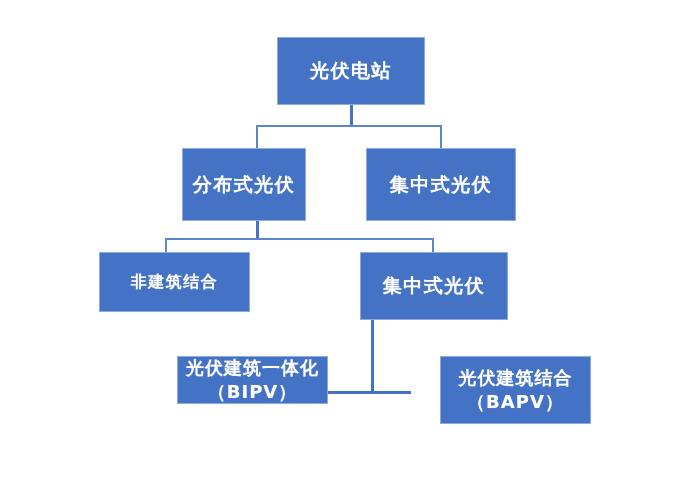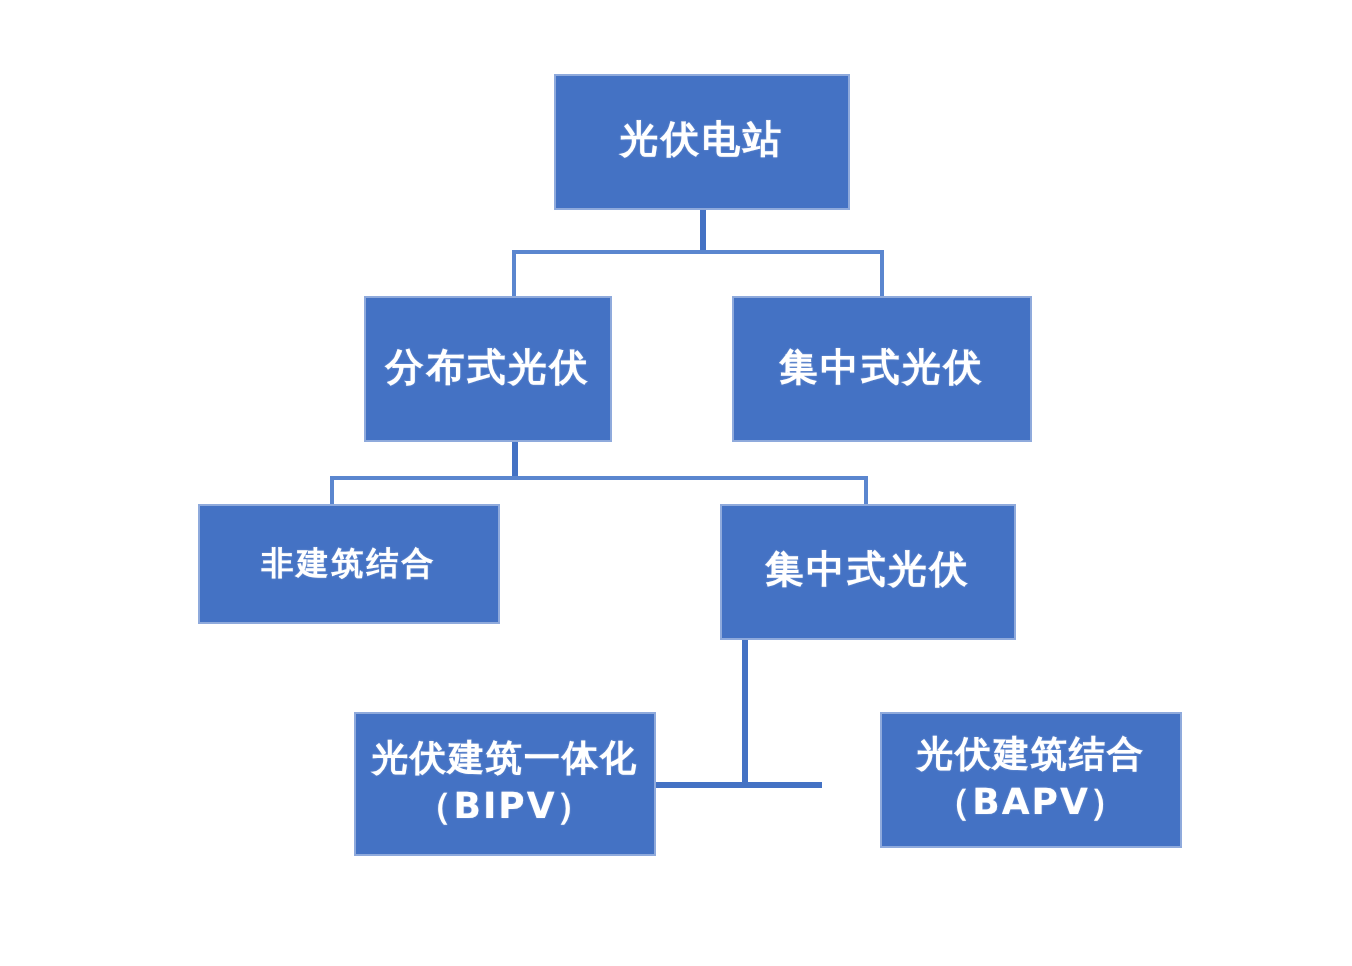--- a/index.html
+++ b/index.html
@@ -41,21 +41,21 @@
     display: block;
     padding: 0 4px;
     white-space: pre-line;
   }
 
   .n-root     { left: 277px; top: 37px;  width: 148px; height: 68px;  font-size: 19px; }
   .n-dist     { left: 182px; top: 148px; width: 124px; height: 73px;  font-size: 19px; }
   .n-central  { left: 366px; top: 148px; width: 150px; height: 73px;  font-size: 19px; text-align: center; }
   .n-nonbuild { left: 99px;  top: 252px; width: 151px; height: 60px;  font-size: 16px; }
   .n-build    { left: 360px; top: 252px; width: 148px; height: 68px;  font-size: 19px; }
-  .n-bipv     { left: 177px; top: 356px; width: 151px; height: 72px;  font-size: 18px; letter-spacing: 1px; }
+  .n-bipv     { left: 177px; top: 356px; width: 151px; height: 48px;  font-size: 18px; letter-spacing: 1px; }
   .n-bapv     { left: 410px; top: 356px; width: 151px; height: 68px;  font-size: 18px; letter-spacing: 1px; margin-left: 30px; }
 
   
   .conn {
     position: absolute;
     background: #4472c4;
   }
   .conn.thin { background: #5b86cf; }
 
   

